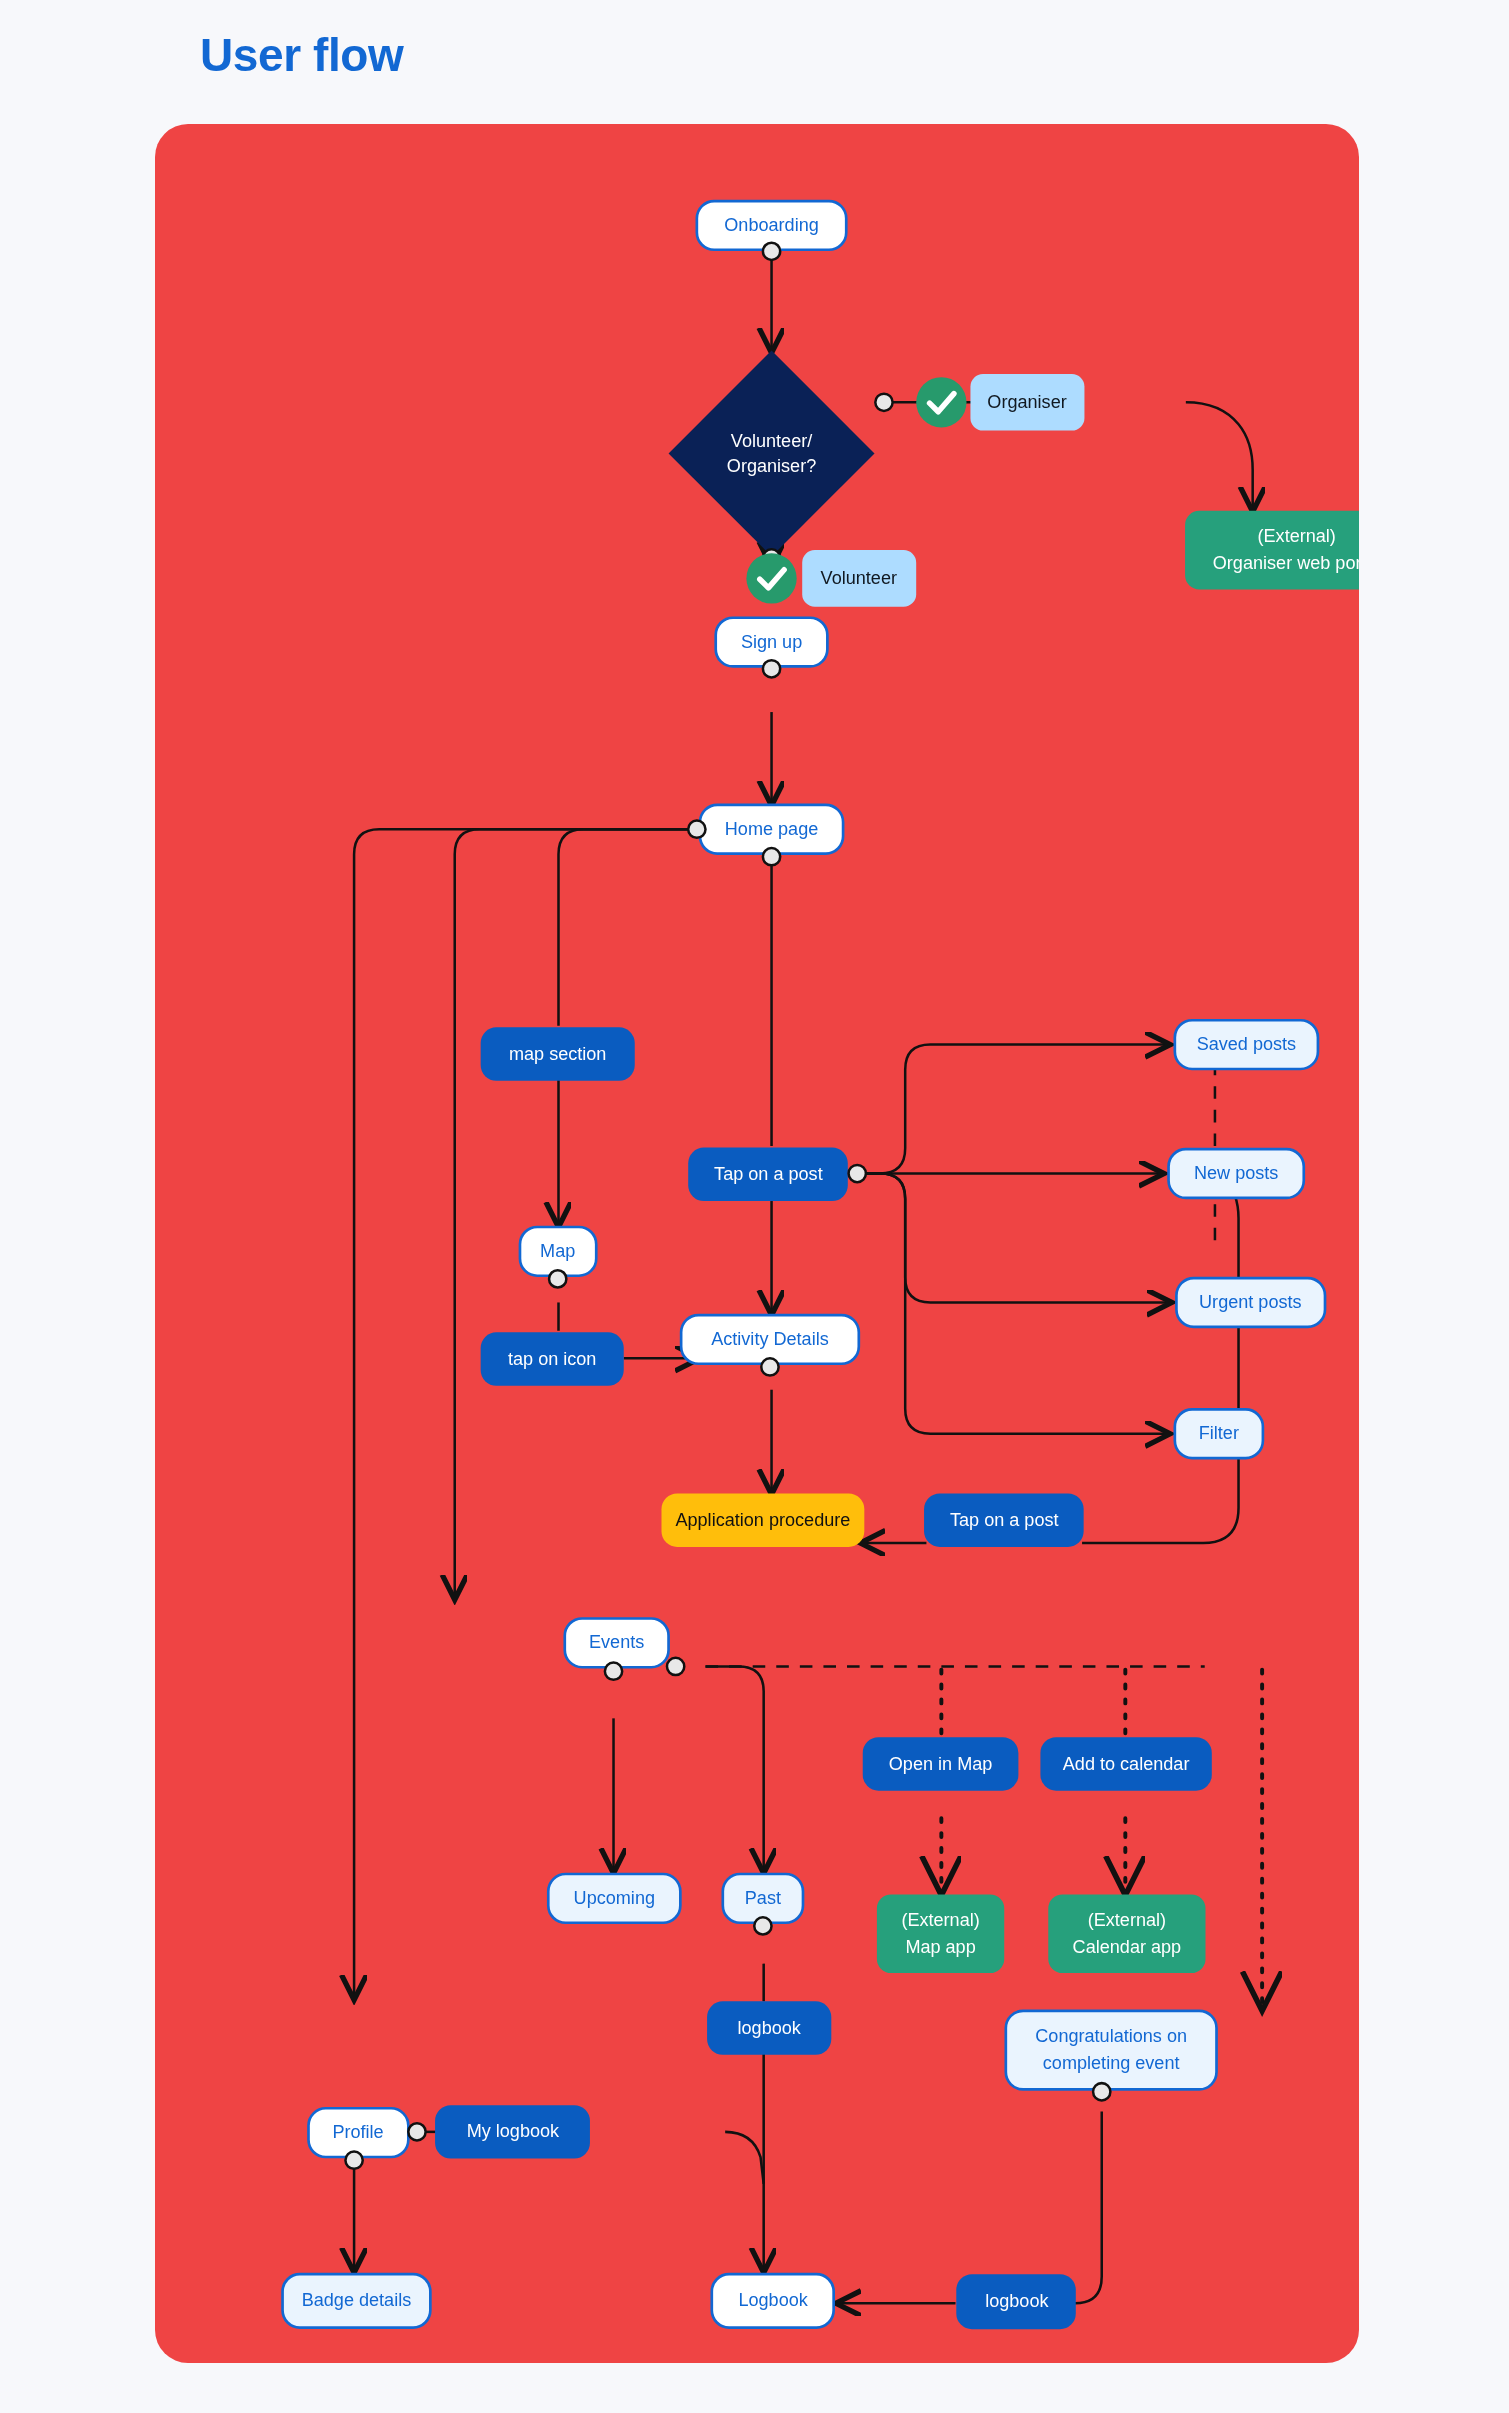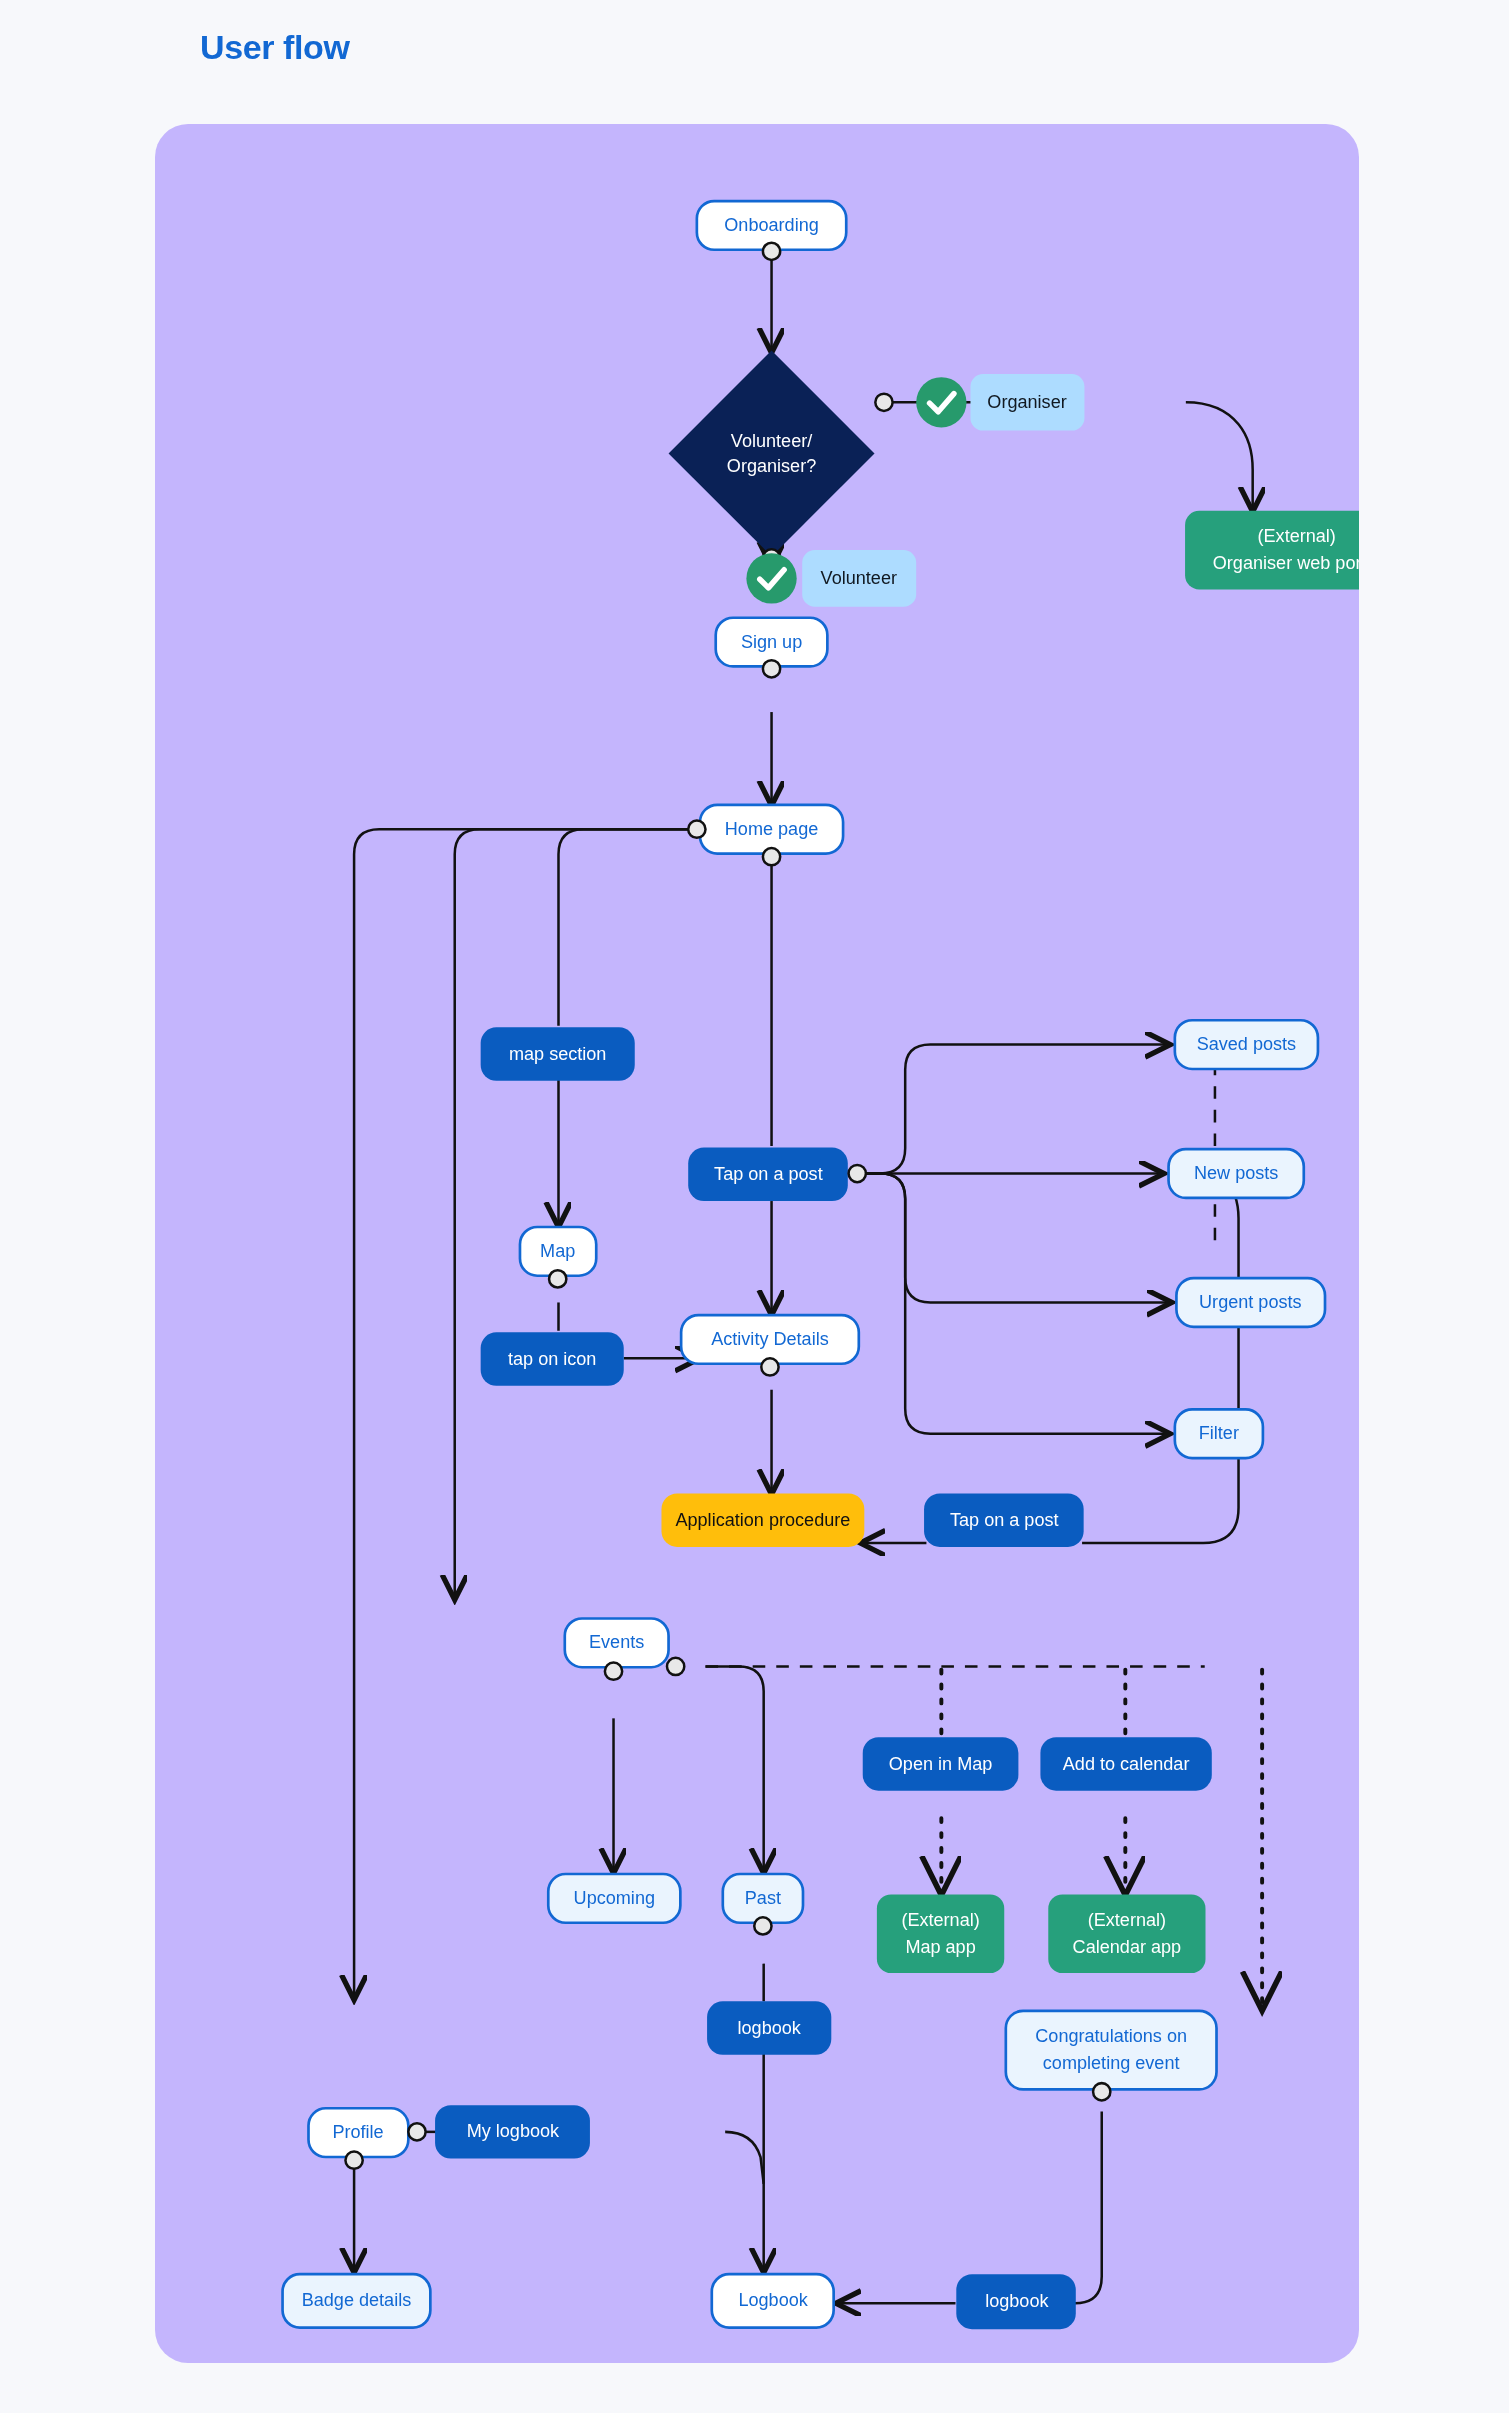--- a/index.html
+++ b/index.html
@@ -5,30 +5,30 @@
   html,body{margin:0;padding:0;}
   body{
     width:1509px;height:2413px;
     background:#f7f8fb;
     font-family:"Liberation Sans", sans-serif;
     overflow:hidden;
   }
   #page-title{
     position:absolute;
     left:200px; top:28px;
-    font-size:34px;
+    font-size:46px;
     font-weight:bold;
     color:#1268d3;
     letter-spacing:-0.4px;
   }
   #flow-card{
     position:absolute;
     left:155px; top:124px;
     width:1204px; height:2239px;
-    background:#c4b5fd;
+    background:#ef4444;
     border-radius:33px;
   }
   #flow-svg{position:absolute;left:0;top:0;}
   .node-label{
     font-family:"Liberation Sans", sans-serif;
     font-size:23px;
     dominant-baseline:middle;
     text-anchor:middle;
   }
   .n-screen{fill:#ffffff;stroke:#1268d3;stroke-width:3.4;}

